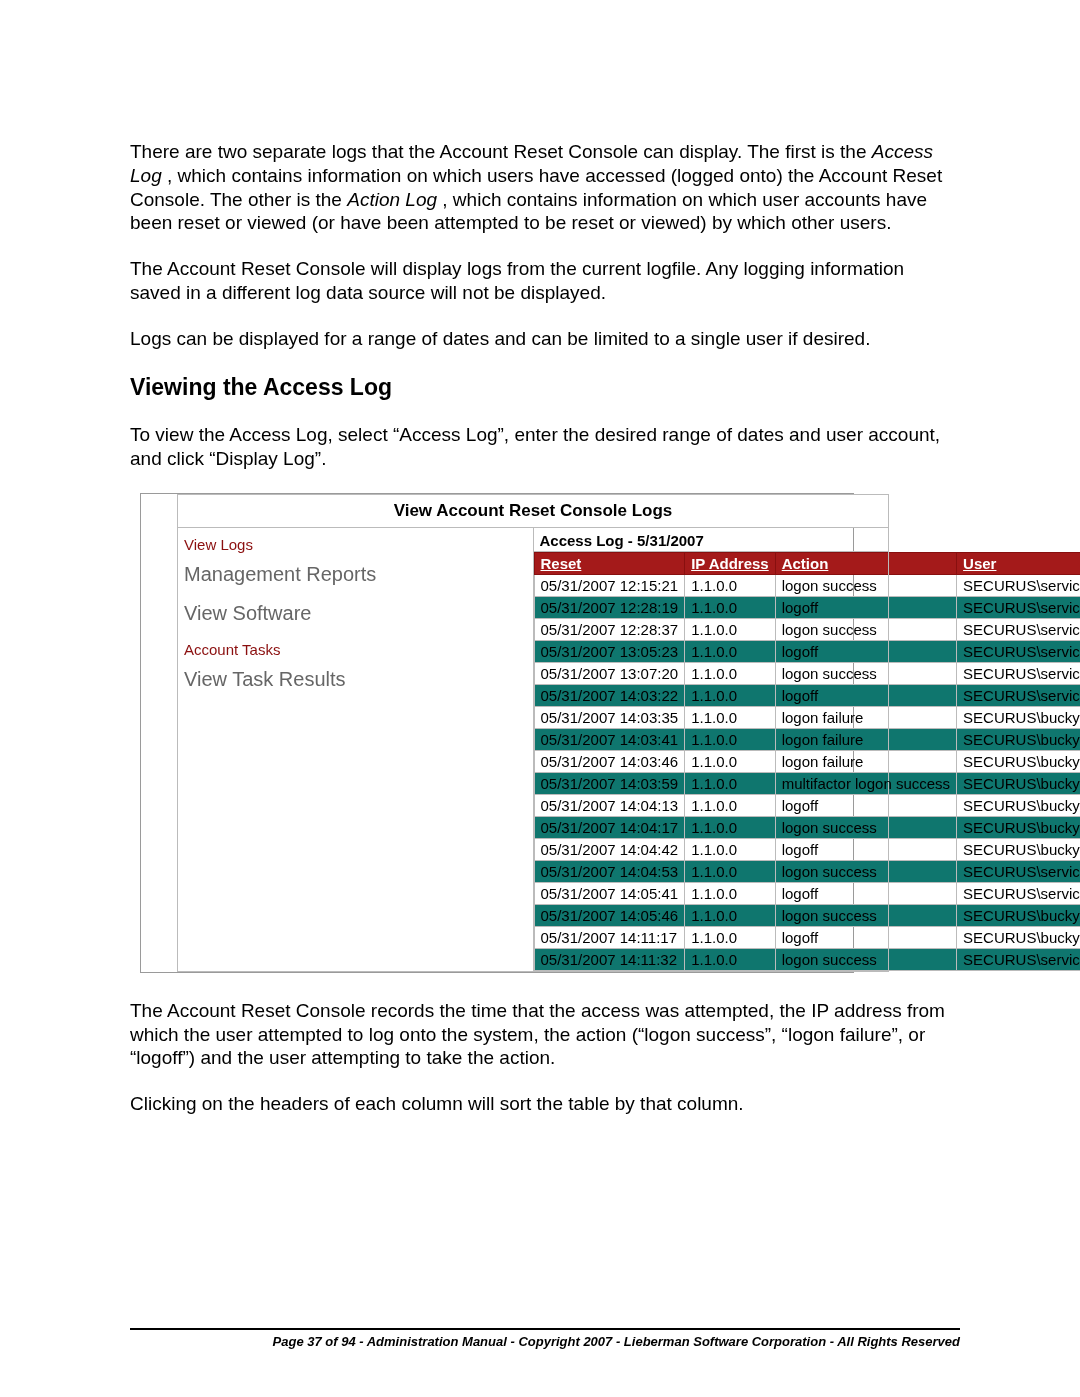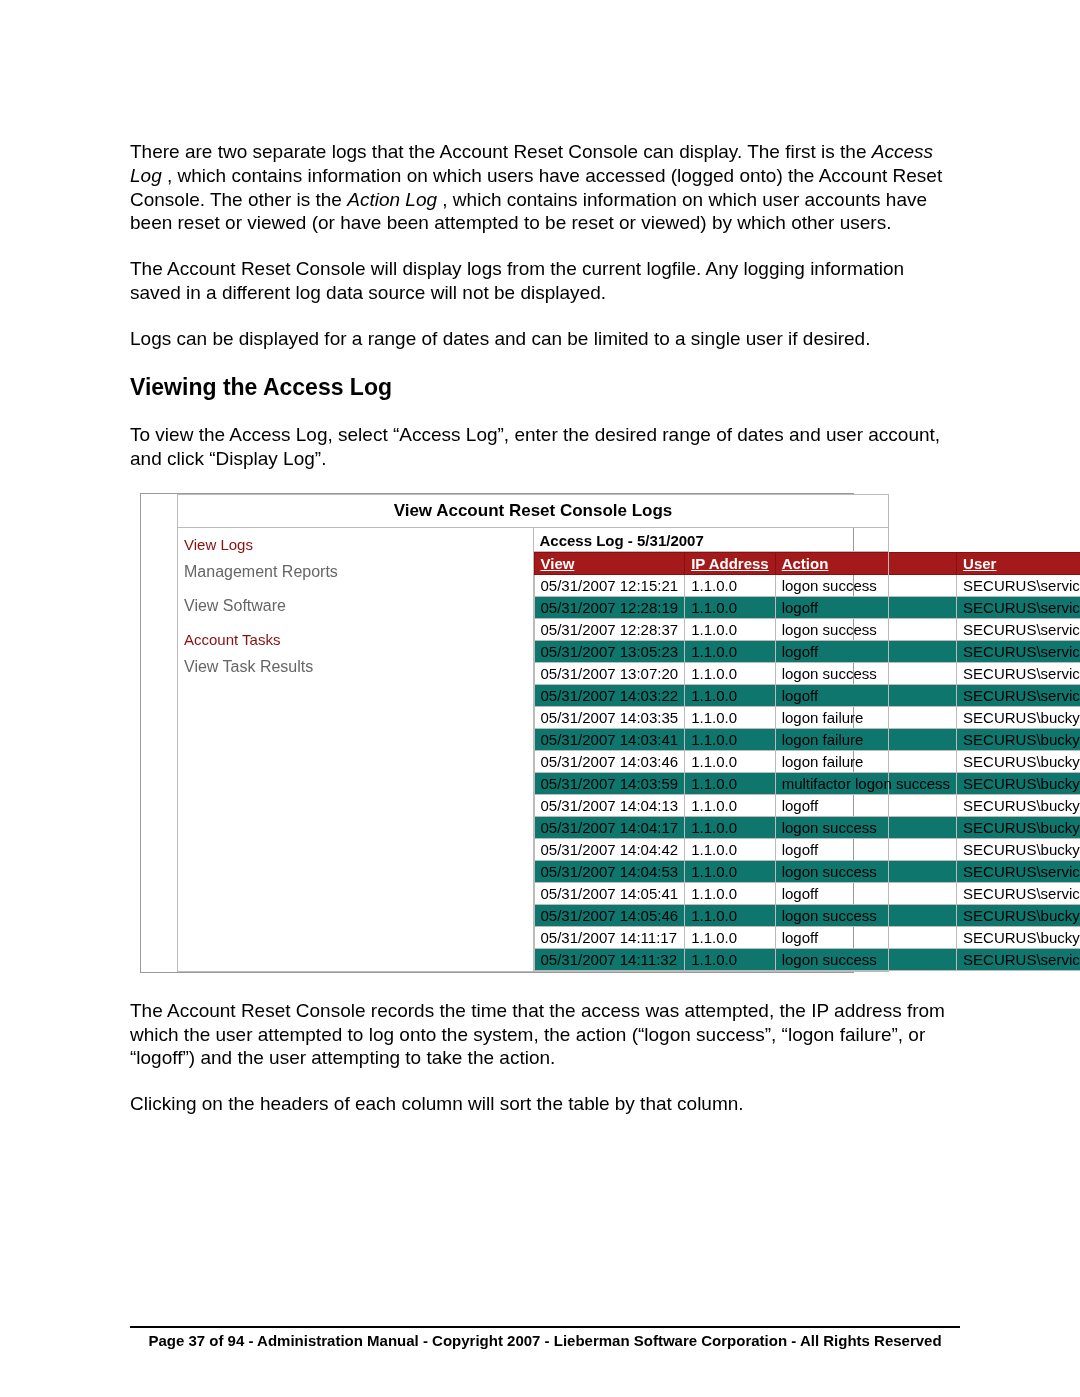--- a/index.html
+++ b/index.html
@@ -60,21 +60,21 @@
     font-size: 15px;
   }
   .sidebar .side-section {
     font-weight: normal;
     color: #8b0f0f;
     margin: 2px 0 10px 0;
   }
   .sidebar .side-link {
     color: #666;
     margin: 0 0 16px 0;
-    font-size: 16px;
+    font-size: 20px;
   }
   td.content-cell {
     padding: 0;
   }
   .content-header {
     font-weight: bold;
     font-size: 15px;
     padding: 4px 6px 2px 6px;
     border-bottom: 1px solid #bbb;
   }
@@ -112,22 +112,23 @@
     left: 130px;
     right: 120px;
     bottom: 48px;
   }
   .footer-rule {
     border: 0;
     border-top: 2px solid #000;
     margin: 0 0 4px 0;
   }
   .footer-text {
-    text-align: center;
-    font-size: 15px;
+    text-align: right;
+    font-size: 13px;
+    font-style: italic;
     font-weight: bold;
   }
 </style>
 </head>
 <body>
 
 <div class="page">
 
   <p class="body-text">
     <span>There are two separate logs that the Account Reset Console can display.  The first is the </span>
@@ -163,21 +164,21 @@
           <div class="content-header">Access Log - 5/31/2007</div>
           <table class="log">
             <colgroup>
               <col class="c-date">
                   <col class="c-ip">
                   <col class="c-action">
                   <col class="c-user">
             </colgroup>
             <thead>
               <tr>
-                <th>View</th>
+                <th>Reset</th>
                 <th>IP Address</th>
                 <th>Action</th>
                 <th>User</th>
               </tr>
             </thead>
             <tbody id="log-body">
                   <tr>
                     <td>05/31/2007 12:15:21</td>
                     <td>1.1.0.0</td>
                     <td>logon success</td>

